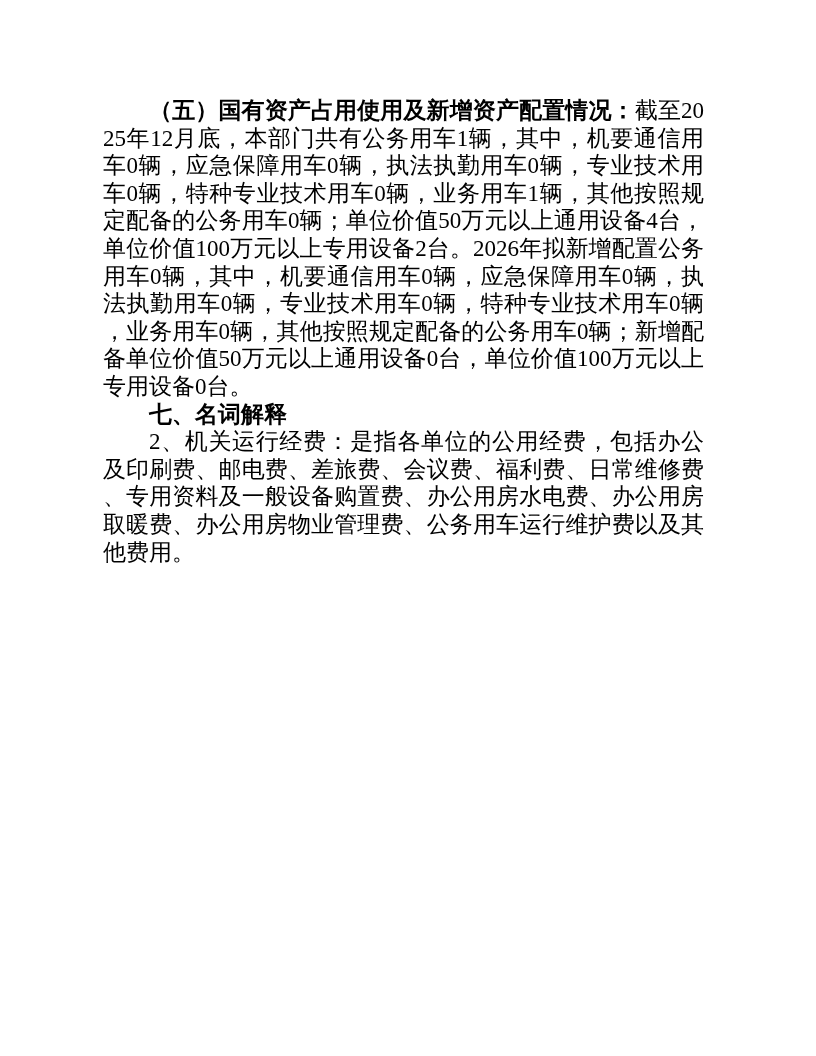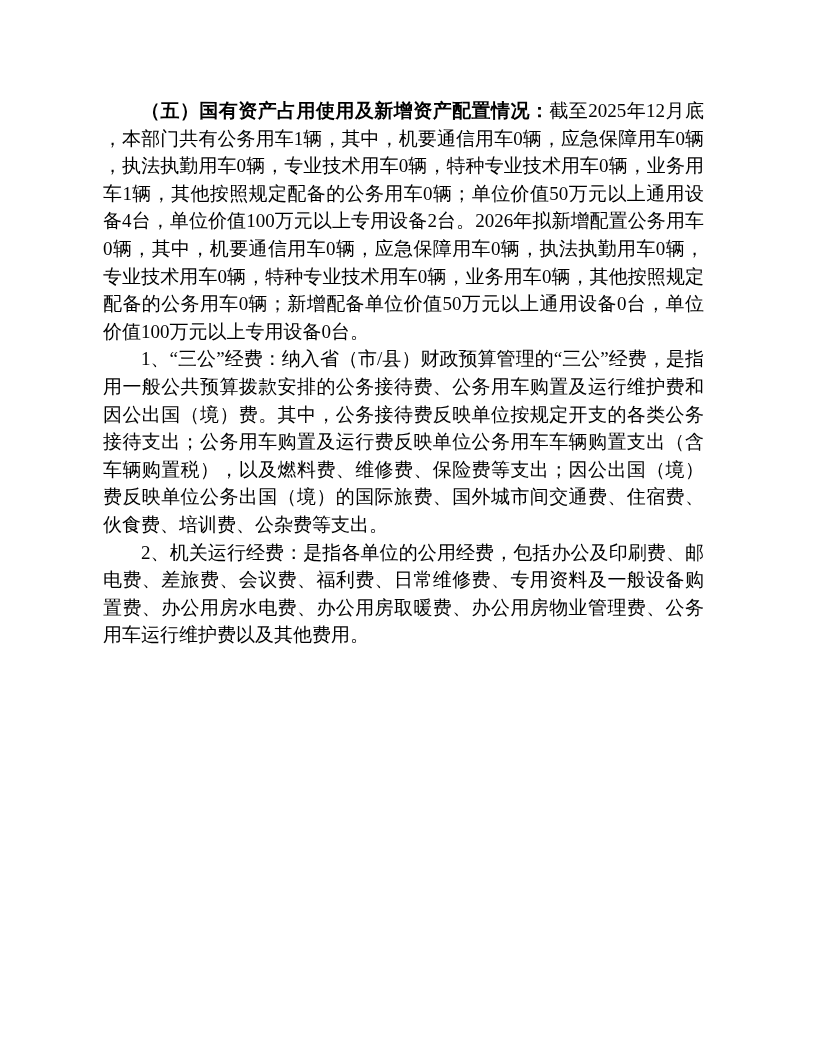--- a/index.html
+++ b/index.html
@@ -13,21 +13,21 @@
     height: 1056px;
     background: #ffffff;
     overflow: hidden;
   }
   .content {
     position: absolute;
     left: 103px;
     top: 97px;
     width: 601px;
     font-family: "Liberation Serif", "DejaVu Serif", serif;
-    font-size: 19px;
+    font-size: 23px;
     line-height: 27.6px;
     color: #000000;
     text-align: justify;
     line-break: anywhere;
   }
   .content p {
     margin: 0;
     padding: 0;
     text-indent: 2em;
   }
@@ -37,19 +37,19 @@
 </style>
 </head>
 <body>
 
 <div class="page">
   <div class="content">
 
     <p><span class="b">（五）国有资产占用使用及新增资产配置情况：</span><span>截至2025年12月底，本部门共有公务用车1辆，其中，机要通信用车0辆，应急保障用车0辆，执法执勤用车0辆，专业技术用车0辆，特种专业技术用车0辆，业务用车1辆，其他按照规定配备的公务用车0辆；单位价值50万元以上通用设备4台，单位价值100万元以上专用设备2台。2026年拟新增配置公务用车0辆，其中，机要通信用车0辆，应急保障用车0辆，执法执勤用车0辆，专业技术用车0辆，特种专业技术用车0辆，业务用车0辆，其他按照规定配备的公务用车0辆；新增配备单位价值50万元以上通用设备0台，单位价值100万元以上专用设备0台。</span></p>
 
 
+    <p><span class="b">七、名词解释</span><span></span></p>
 
-    <p><span>1、“三公”经费：纳入省（市/县）财政预算管理的“三公”经费，是指用一般公共预算拨款安排的公务接待费、公务用车购置及运行维护费和因公出国（境）费。其中，公务接待费反映单位按规定开支的各类公务接待支出；公务用车购置及运行费反映单位公务用车车辆购置支出（含车辆购置税），以及燃料费、维修费、保险费等支出；因公出国（境）费反映单位公务出国（境）的国际旅费、国外城市间交通费、住宿费、伙食费、培训费、公杂费等支出。</span></p>
 
     <p><span>2、机关运行经费：是指各单位的公用经费，包括办公及印刷费、邮电费、差旅费、会议费、福利费、日常维修费、专用资料及一般设备购置费、办公用房水电费、办公用房取暖费、办公用房物业管理费、公务用车运行维护费以及其他费用。</span></p>
 
   </div>
 </div>
 
 </body></html>

